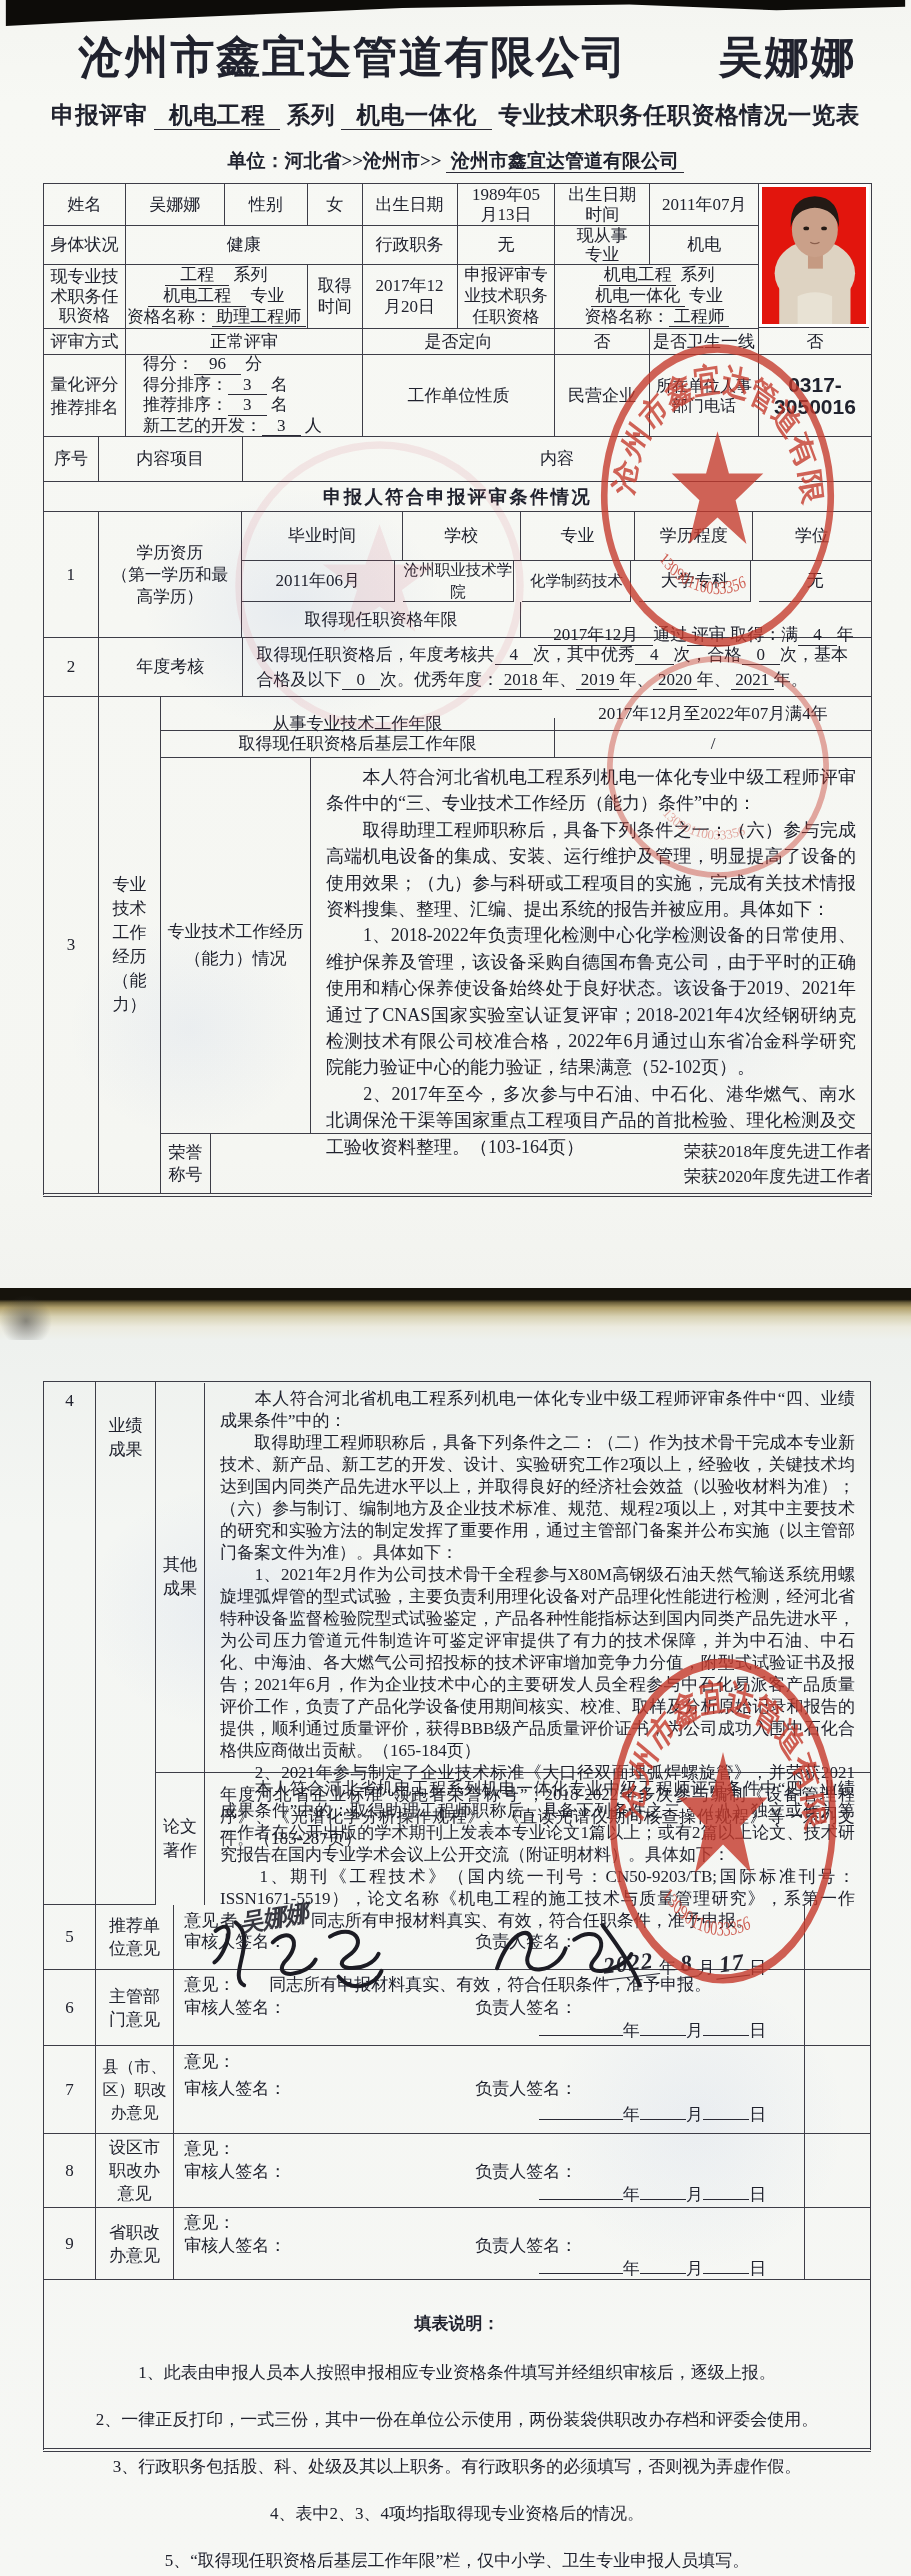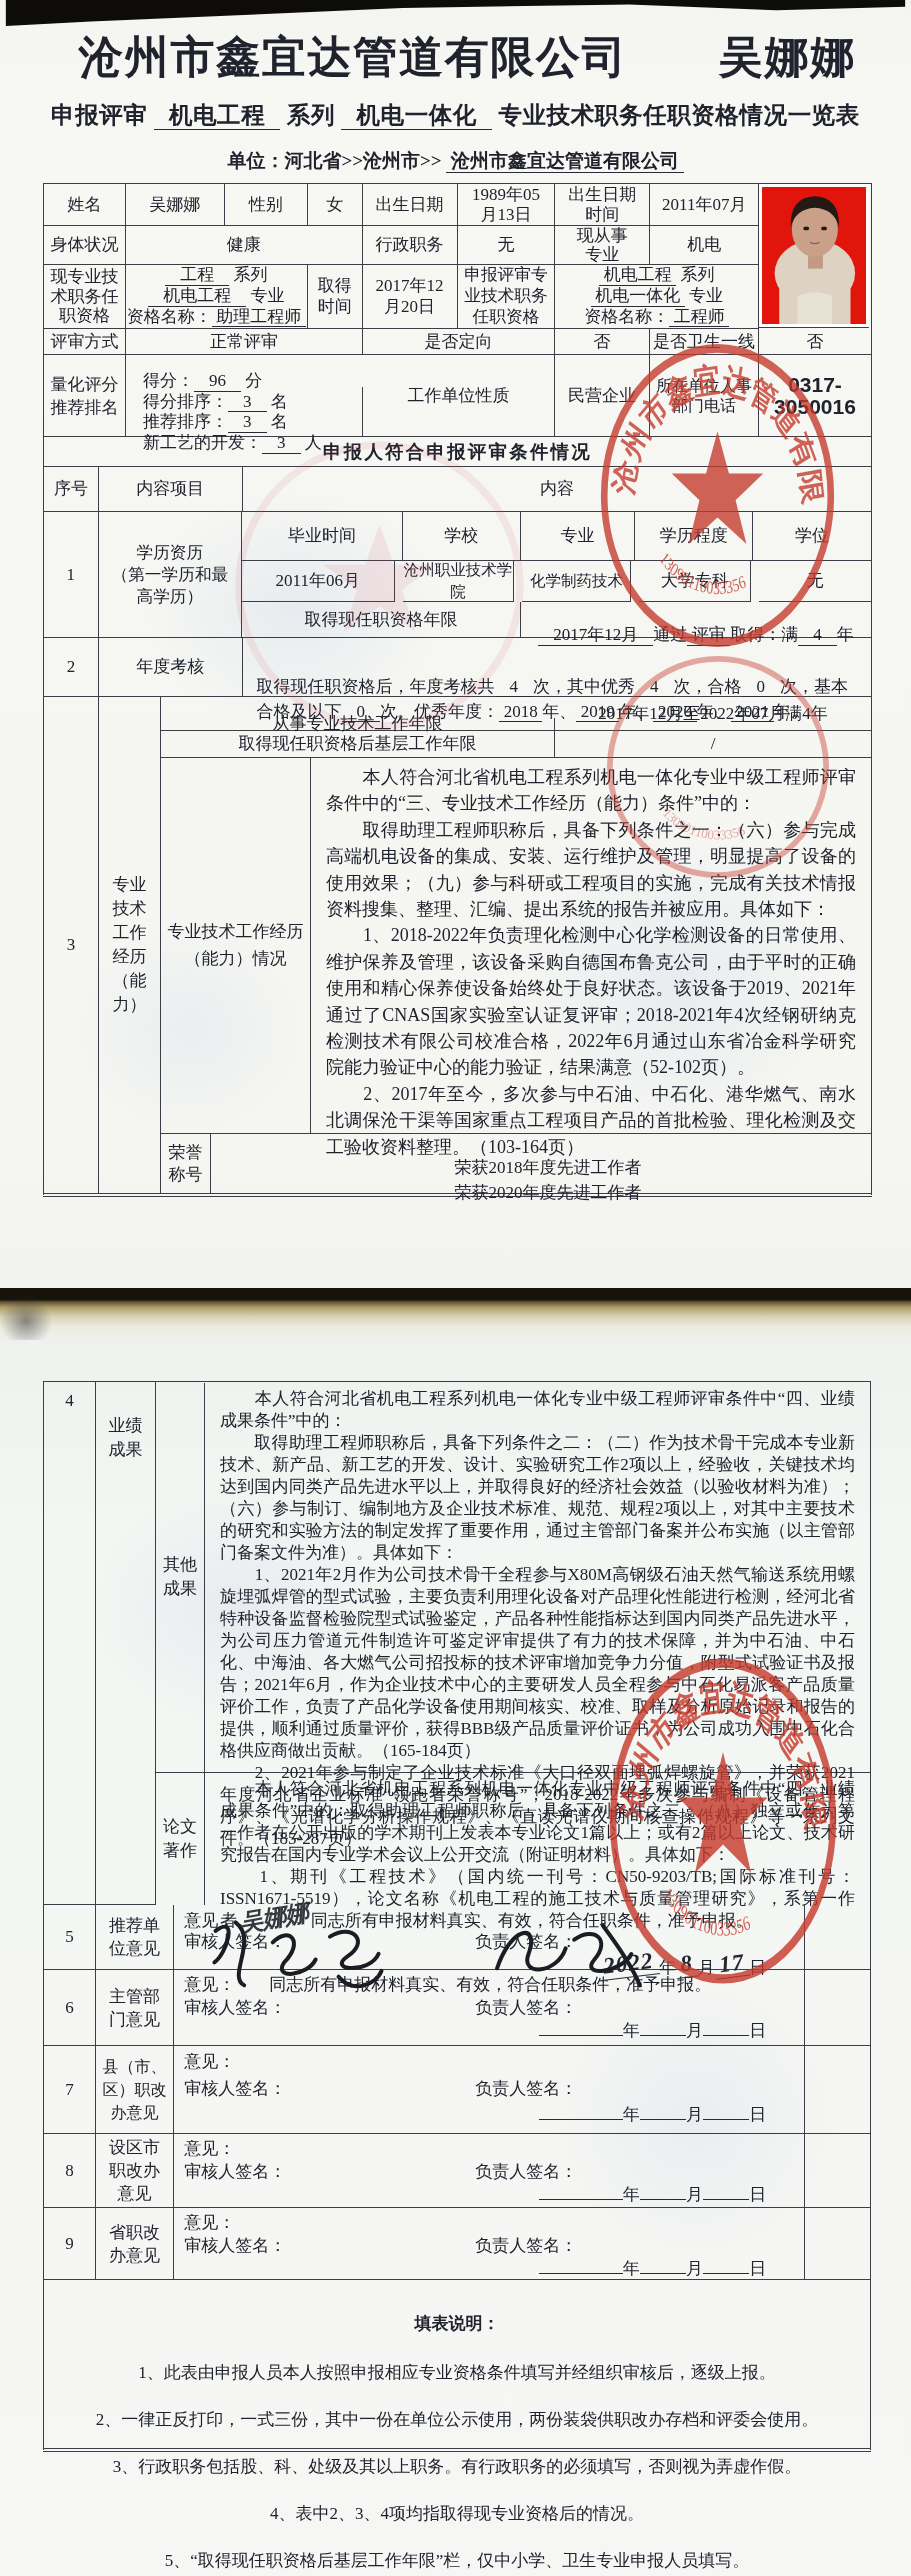--- a/index.html
+++ b/index.html
@@ -21,21 +21,21 @@
      font-size:23.5px;font-weight:700;letter-spacing:0.6px;}
   .doc-unit{position:absolute;left:0;top:148px;width:911px;text-align:center;font-size:19px;font-weight:600;}
   
   .tbl{position:absolute;background:transparent;border:1.1px solid #3d3d47;border-bottom:4px double #3d3d47;}
   .trow{display:flex;width:100%;}
   .c{box-sizing:border-box;border-right:1.1px solid #3d3d47;border-bottom:1.1px solid #3d3d47;
      display:flex;align-items:center;justify-content:center;text-align:center;
      font-size:17px;line-height:22px;white-space:pre-line;overflow:visible;}
   .c.last{border-right:none;}
   .c.nb{border-bottom:none;}
-  .c.left{justify-content:center;text-align:left;margin-top:32px;}
+  .c.left{justify-content:flex-end;text-align:left;}
   .c.top{align-items:flex-start;}
   .nest{display:flex;flex-direction:column;padding:0;}
   .u{border-bottom:1.1px solid #2a2a35;padding:0 4.6px;display:inline-block;line-height:1.15;}
   .u:empty{min-width:37px;}
   .u.wide:empty{min-width:75px;}
   .pad{padding:0 15px;}
   .hand{font-style:italic;transform:rotate(-7deg) translateY(-2.3px);font-size:23px;
         font-weight:600;color:#262630;letter-spacing:1.1px;}
   .txt{display:block;width:100%;padding:5.7px 15px;text-align:justify;white-space:pre-line;}
   .band-cell{font-size:18.4px;letter-spacing:2.3px;font-weight:600;}
@@ -150,28 +150,28 @@
           <span><span>推荐排序：</span><span class="u pad">3</span><span> 名</span></span>
           <span><span>新工艺的开发：</span><span class="u pad">3</span><span> 人</span></span>
         </div>
         <div class="c" style="width:192px;">工作单位性质</div>
         <div class="c" style="width:95px;">民营企业</div>
         <div class="c" style="width:109px;line-height:19.5px;font-size:16px;">所在单位人事
 部门电话</div>
         <div class="c last" style="width:112px;font-family:'Liberation Sans','DejaVu Sans',sans-serif;font-weight:700;font-size:21px;">0317-3050016</div>
       </div>
 
-      <div class="trow" style="height:30px;">
-        <div class="c last band-cell" style="width:827px;">申报人符合申报评审条件情况</div>
-      </div>
-
       <div class="trow" style="height:45px;">
         <div class="c" style="width:55px;">序号</div>
         <div class="c" style="width:144px;">内容项目</div>
         <div class="c last" style="width:629px;">内容</div>
+      </div>
+
+      <div class="trow" style="height:30px;">
+        <div class="c last band-cell" style="width:827px;">申报人符合申报评审条件情况</div>
       </div>
 
       <div class="trow" style="height:126px;">
         <div class="c" style="width:55px;">1</div>
         <div class="c" style="width:144px;font-size:16.7px;">学历资历
 （第一学历和最
 高学历）</div>
         <div class="c last nest" style="width:629px;border-bottom:none;">
           <div class="trow" style="height:49px;">
             <div class="c" style="width:161px;">毕业时间</div>

